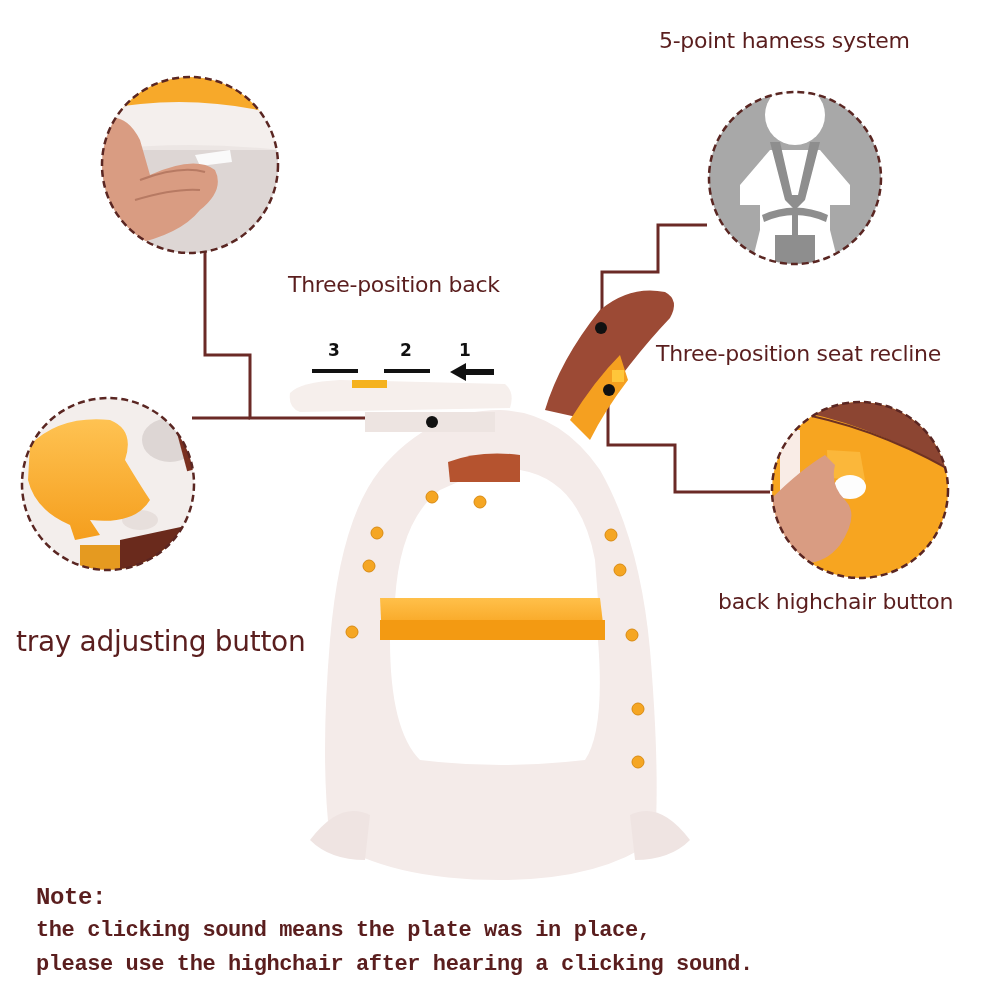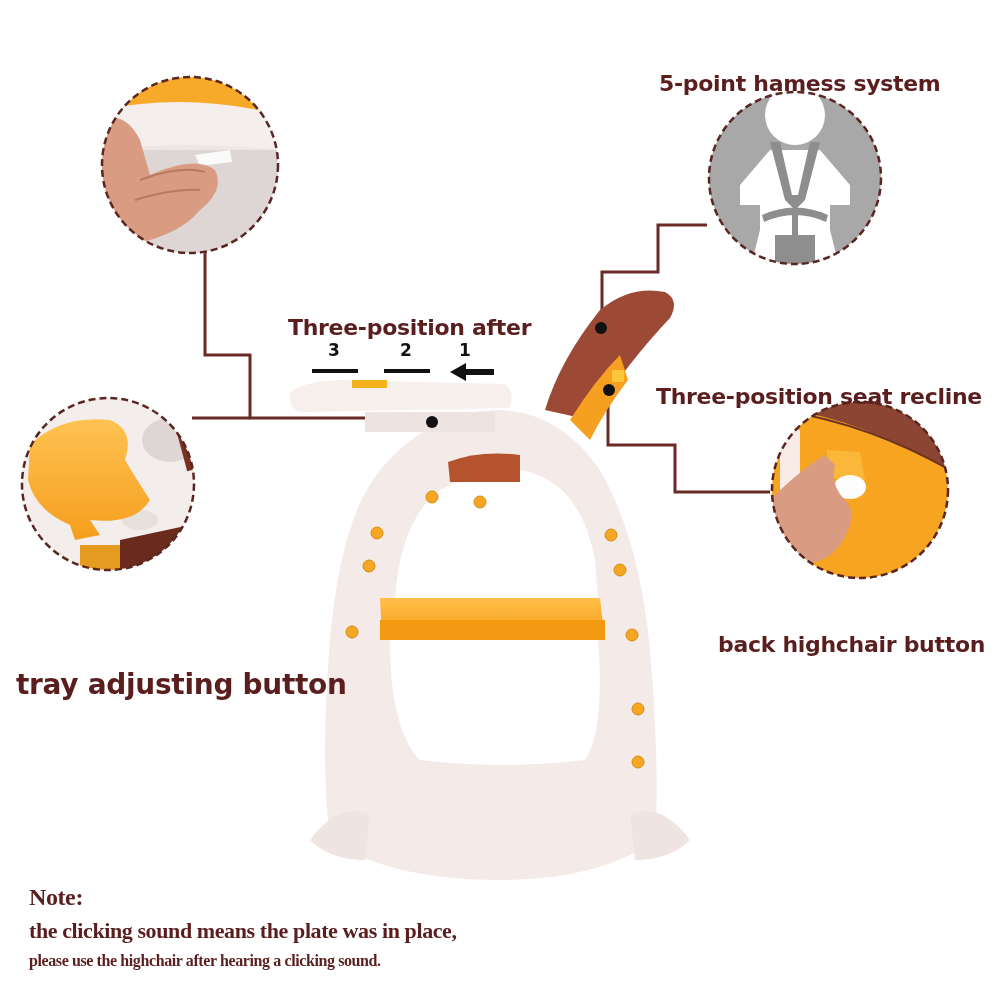--- a/index.html
+++ b/index.html
@@ -1,24 +1,24 @@
 <!DOCTYPE html>
 <html><head>
 <meta charset="utf-8">
 <style>
   html, body { margin: 0; padding: 0; background: #ffffff; }
   body { width: 1000px; height: 1000px; position: relative; overflow: hidden;
          font-family: "DejaVu Sans", sans-serif; }
-  .lbl { position: absolute; color: #5a1e1e; font-weight: bold; white-space: nowrap;
-         font-family: "DejaVu Sans", sans-serif; letter-spacing: -0.3px; margin-top: 43px; }
+  .lbl { position: absolute; color: #5a1e1e; font-weight: normal; white-space: nowrap;
+         font-family: "DejaVu Sans", sans-serif; letter-spacing: -0.3px; }
   #canvas { position: absolute; left: 0; top: 0; }
   .pos-num { position: absolute; font-weight: bold; font-size: 17px; color: #111;
              font-family: "DejaVu Sans", sans-serif; }
-  .note { position: absolute; left: 29px; color: #5a1e1e; font-weight: bold;
-          font-family: Liberation Serif, serif; white-space: nowrap; letter-spacing: -0.4px; }
+  .note { position: absolute; left: 36px; color: #5a1e1e; font-weight: bold;
+          font-family: Liberation Mono, monospace; white-space: nowrap; letter-spacing: -0.4px; }
 </style>
 </head>
 <body>
 
 <svg id="canvas" width="1000" height="1000" viewBox="0 0 1000 1000">
   <defs>
     <clipPath id="c1">
         <circle cx="190" cy="165" r="88"></circle>
       </clipPath>
     <clipPath id="c2">
@@ -142,24 +142,24 @@
   </g>
 
   <g fill="#111">
     <circle cx="432" cy="422" r="6"></circle>
     <circle cx="601" cy="328" r="6"></circle>
     <circle cx="609" cy="390" r="6"></circle>
   </g>
 </svg>
 
 <div class="lbl" style="left:659px; top:28px; font-size:22px;">5-point hamess system</div>
-<div class="lbl" style="left:288px; top:272px; font-size:22px;">Three-position after</div>
+<div class="lbl" style="left:288px; top:272px; font-size:22px;">Three-position back</div>
 <div class="lbl" style="left:656px; top:341px; font-size:22px;text-align:right;">Three-position seat recline</div>
 <div class="lbl" style="left:718px; top:589px; font-size:22px;">back highchair button</div>
 <div class="lbl" style="left:16px; top:625px; font-size:28px;">tray adjusting button</div>
 
 <div class="pos-num" style="left:328px; top:340px;">3</div>
 <div class="pos-num" style="left:400px; top:340px;">2</div>
 <div class="pos-num" style="left:459px; top:340px;">1</div>
 
 <div class="note" style="top:884px; font-size:24px;">Note:</div>
 <div class="note" style="top:918px; font-size:22px;">the clicking sound means the plate was in place,</div>
-<div class="note" style="top:952px; font-size:16px;">please use the highchair after hearing a clicking sound.</div>
+<div class="note" style="top:952px; font-size:22px;">please use the highchair after hearing a clicking sound.</div>
 
 </body></html>

